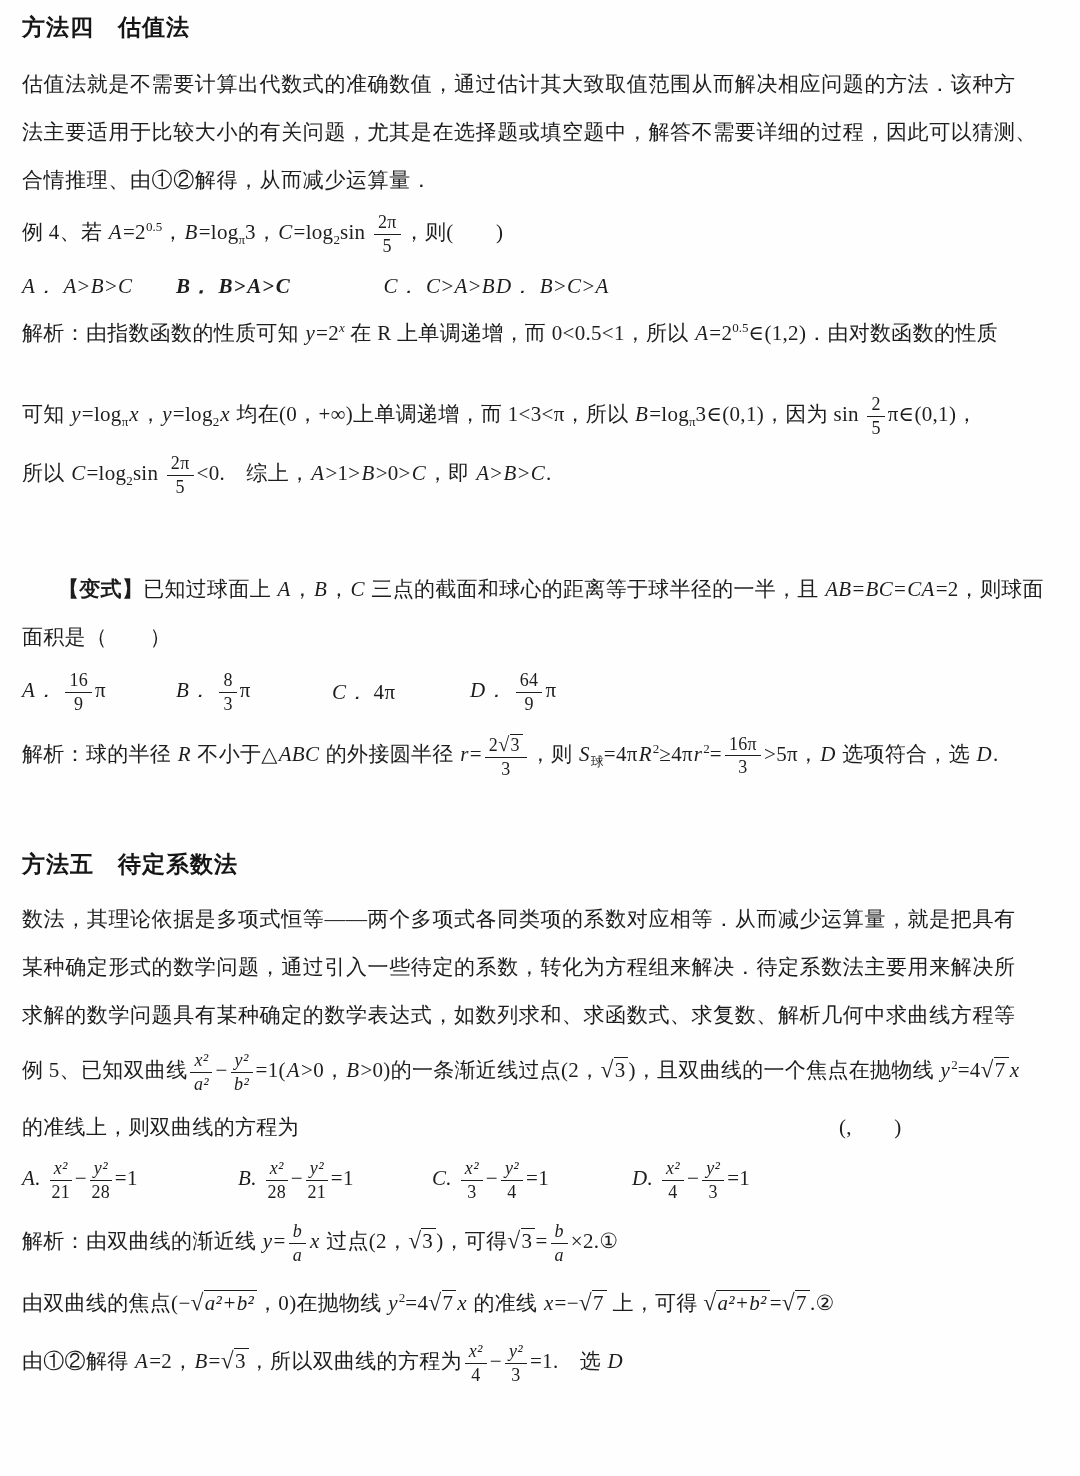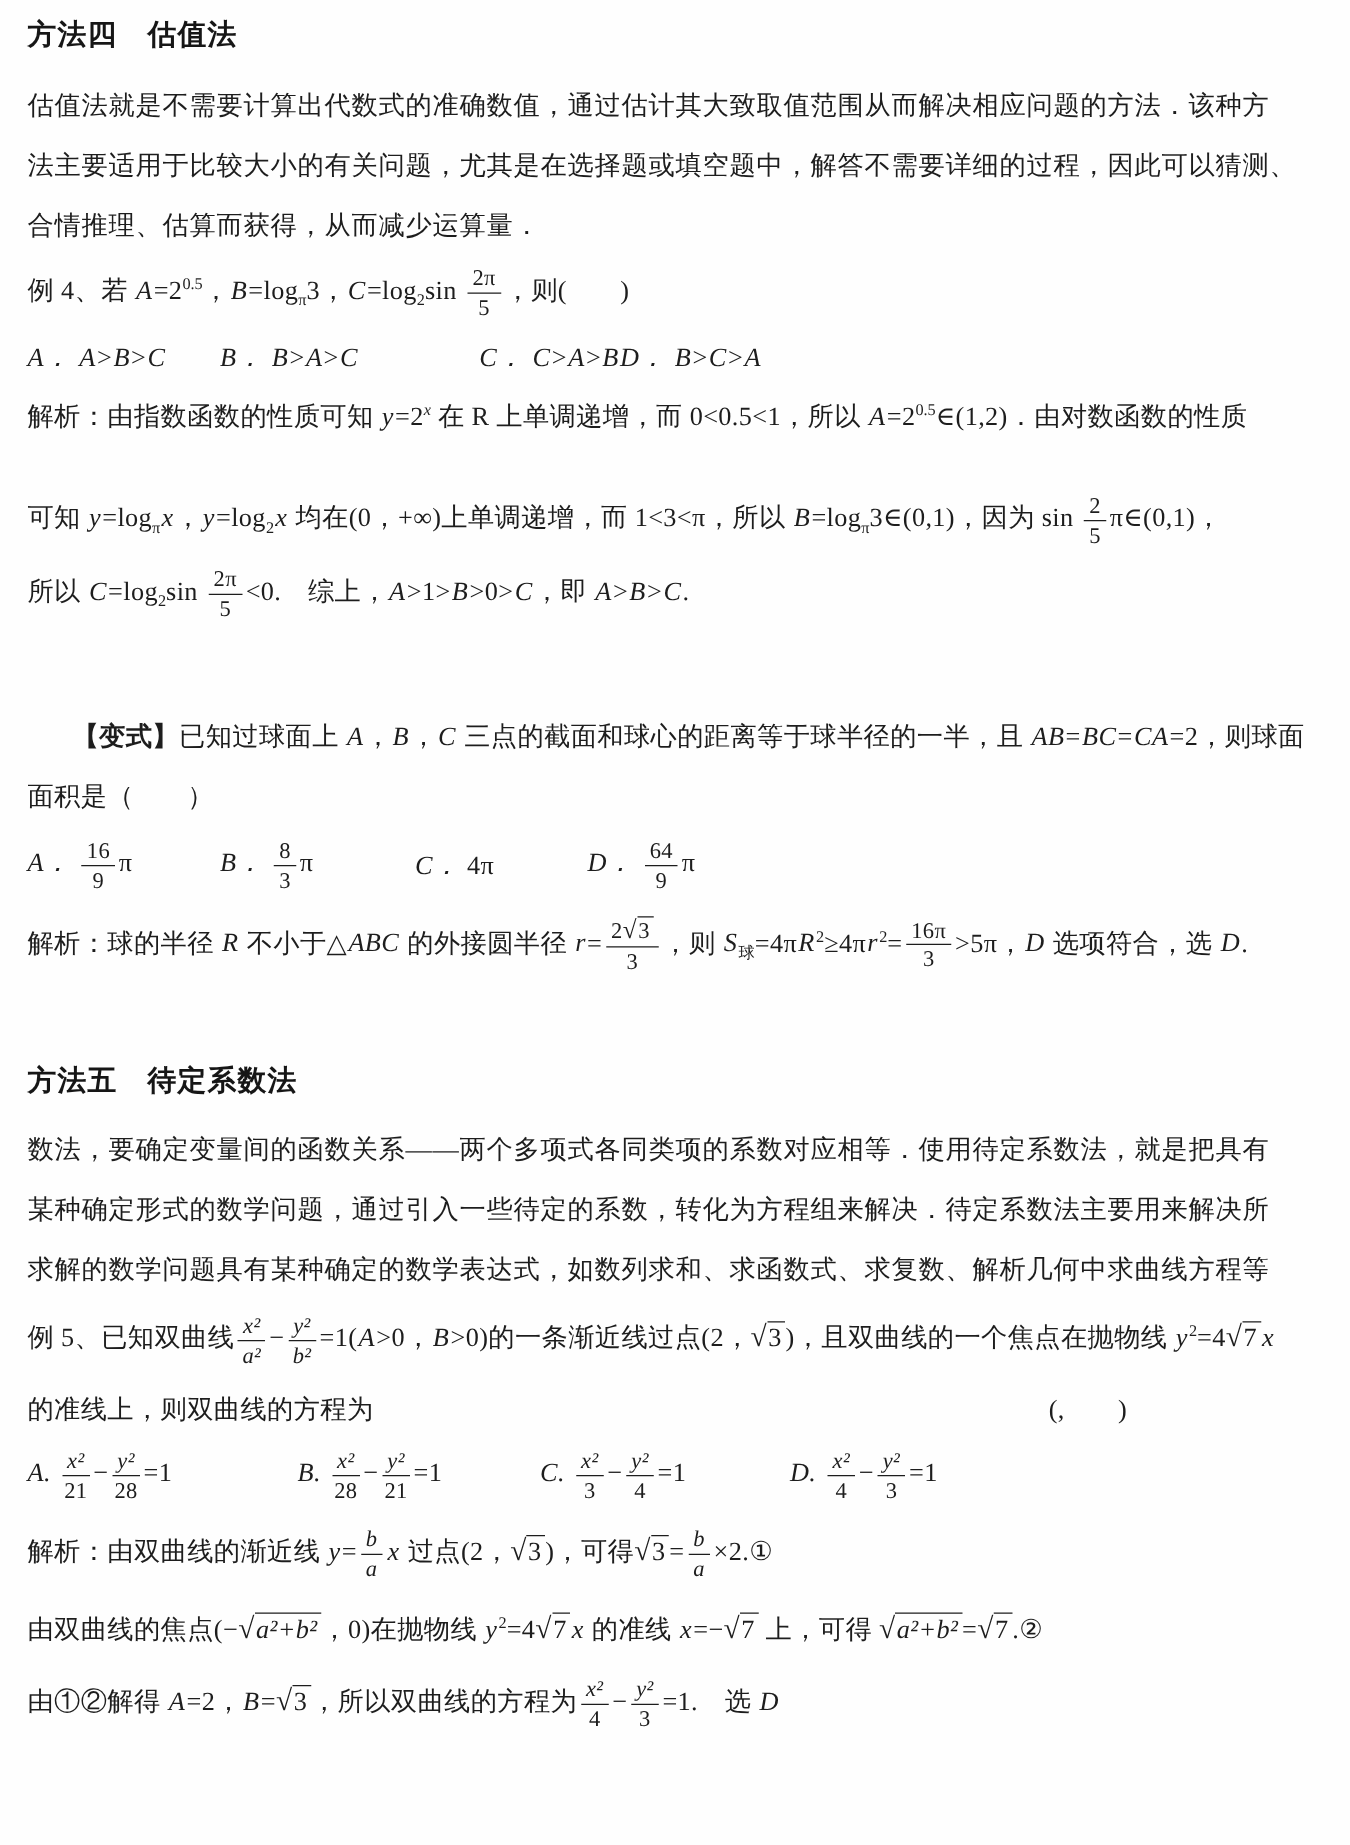--- a/index.html
+++ b/index.html
@@ -32,21 +32,21 @@
     vertical-align:middle;margin:0 3px;font-size:18px;line-height:1.15;text-align:right;
   }
   .frac .num{border-bottom:1.6px solid currentColor;padding:0 4px 1px;white-space:pre;}
   .frac .den{padding-top:1px;white-space:pre;}
   .sqrt{white-space:nowrap;}
   .sqrt .rchar{font-size:1.12em;}
   .sqrt .rad{border-top:1.6px solid currentColor;padding:0 3px 0 1px;}
   .gap{display:inline-block;}
   
   #ex4-options .opt:nth-child(1){width:154px;}
-  #ex4-options .opt:nth-child(2){width:160px;}
+  #ex4-options .opt:nth-child(2){width:160px;font-weight:bold;}
   #ex4-options .opt:nth-child(3){width:160px;text-align:right;}
   #var-options .opt:nth-child(1){width:154px;}
   #var-options .opt:nth-child(2){width:156px;}
   #var-options .opt:nth-child(3){width:138px;}
   #ex5-options .opt:nth-child(1){width:216px;}
   #ex5-options .opt:nth-child(2){width:194px;}
   #ex5-options .opt:nth-child(3){width:200px;}
   
   #m4-heading{margin-bottom:18px;}
   #ex4-question{height:60px;}
@@ -75,21 +75,21 @@
       <span class="lc">方法四　估值法</span>
     </div>
 
   <div class="pline">
       <span class="lc">估值法就是不需要计算出代数式的准确数值，通过估计其大致取值范围从而解决相应问题的方法．该种方</span>
     </div>
   <div class="pline">
       <span class="lc">法主要适用于比较大小的有关问题，尤其是在选择题或填空题中，解答不需要详细的过程，因此可以猜测、</span>
     </div>
   <div class="pline">
-      <span class="lc">合情推理、估算而获得，从而减少运算量．</span>
+      <span class="lc">合情推理、由①②解得，从而减少运算量．</span>
     </div>
 
   <div class="line" id="ex4-question">
       <span class="lc"><span class="s-t">例 4、若 </span><span class="s-v">A</span><span class="s-t">=2</span><sup>0.5</sup><span class="s-t">，</span><span class="s-v">B</span><span class="s-t">=log</span><sub>π</sub><span class="s-t">3，</span><span class="s-v">C</span><span class="s-t">=log</span><sub>2</sub><span class="s-t">sin </span><span class="frac"><span class="num">2π</span><span class="den">5</span></span><span class="s-t">，则(　　)</span></span>
     </div>
 
   <div class="opt-row" id="ex4-options">
       <span class="opt"><span class="opt-label">A．</span><span class="s-v">A</span><span class="s-t">&gt;</span><span class="s-v">B</span><span class="s-t">&gt;</span><span class="s-v">C</span></span>
       <span class="opt"><span class="opt-label">B．</span><span class="s-v">B</span><span class="s-t">&gt;</span><span class="s-v">A</span><span class="s-t">&gt;</span><span class="s-v">C</span></span>
       <span class="opt"><span class="opt-label">C．</span><span class="s-v">C</span><span class="s-t">&gt;</span><span class="s-v">A</span><span class="s-t">&gt;</span><span class="s-v">B</span></span>
@@ -122,21 +122,21 @@
 
   <div class="line" id="var-sol">
       <span class="lc"><span class="s-t">解析：球的半径 </span><span class="s-v">R</span><span class="s-t"> 不小于△</span><span class="s-v">ABC</span><span class="s-t"> 的外接圆半径 </span><span class="s-v">r</span><span class="s-t">=</span><span class="frac"><span class="num"><span class="s-t">2</span><span class="sqrt"><span class="rchar">√</span><span class="rad">3</span></span></span><span class="den">3</span></span><span class="s-t">，则 </span><span class="s-v">S</span><sub>球</sub><span class="s-t">=4π</span><span class="s-v">R</span><sup>2</sup><span class="s-t">≥4π</span><span class="s-v">r</span><sup>2</sup><span class="s-t">=</span><span class="frac"><span class="num">16π</span><span class="den">3</span></span><span class="s-t">&gt;5π，</span><span class="s-v">D</span><span class="s-t"> 选项符合，选 </span><span class="s-v">D</span><span class="s-t">.</span></span>
     </div>
 
   <div class="h" id="m5-heading">
       <span class="lc">方法五　待定系数法</span>
     </div>
 
   <div class="pline">
-      <span class="lc">数法，要确定变量间的函数关系——两个多项式各同类项的系数对应相等．使用待定系数法，就是把具有</span>
+      <span class="lc">数法，其理论依据是多项式恒等——两个多项式各同类项的系数对应相等．从而减少运算量，就是把具有</span>
     </div>
   <div class="pline">
       <span class="lc">某种确定形式的数学问题，通过引入一些待定的系数，转化为方程组来解决．待定系数法主要用来解决所</span>
     </div>
   <div class="pline">
       <span class="lc">求解的数学问题具有某种确定的数学表达式，如数列求和、求函数式、求复数、解析几何中求曲线方程等</span>
     </div>
 
   <div class="line" id="ex5-q-1">
       <span class="lc"><span class="s-t">例 5、已知双曲线</span><span class="frac"><span class="num it">x²</span><span class="den it">a²</span></span><span class="s-t">−</span><span class="frac"><span class="num it">y²</span><span class="den it">b²</span></span><span class="s-t">=1(</span><span class="s-v">A</span><span class="s-t">&gt;0，</span><span class="s-v">B</span><span class="s-t">&gt;0)的一条渐近线过点(2，</span><span class="sqrt"><span class="rchar">√</span><span class="rad">3</span></span><span class="s-t">)，且双曲线的一个焦点在抛物线 </span><span class="s-v">y</span><sup>2</sup><span class="s-t">=4</span><span class="sqrt"><span class="rchar">√</span><span class="rad">7</span></span><span class="s-v">x</span></span>

